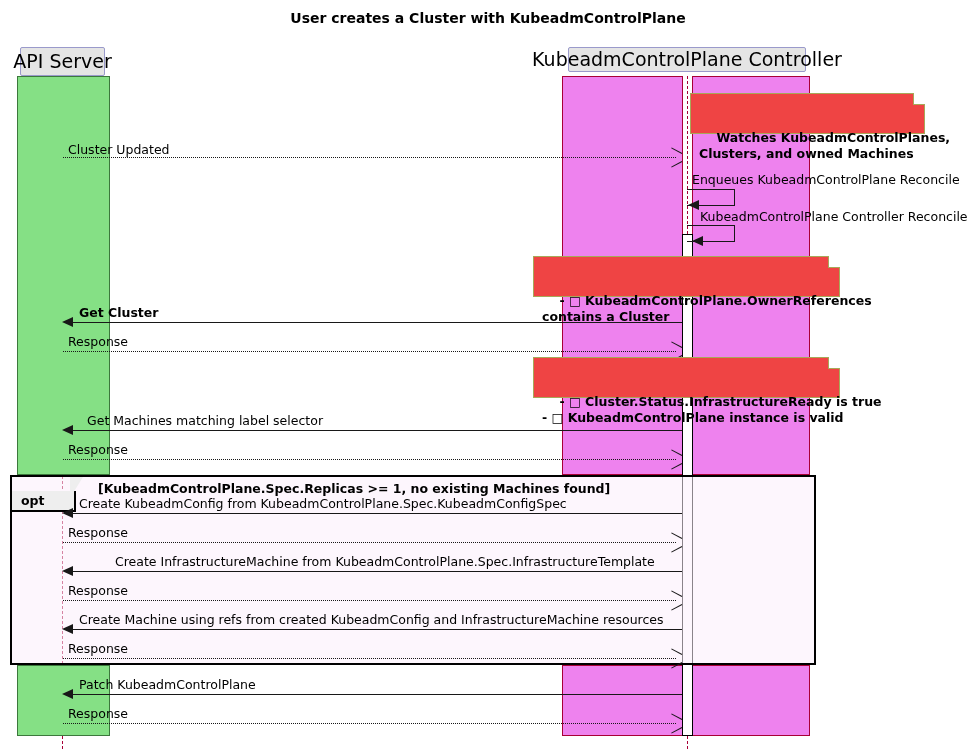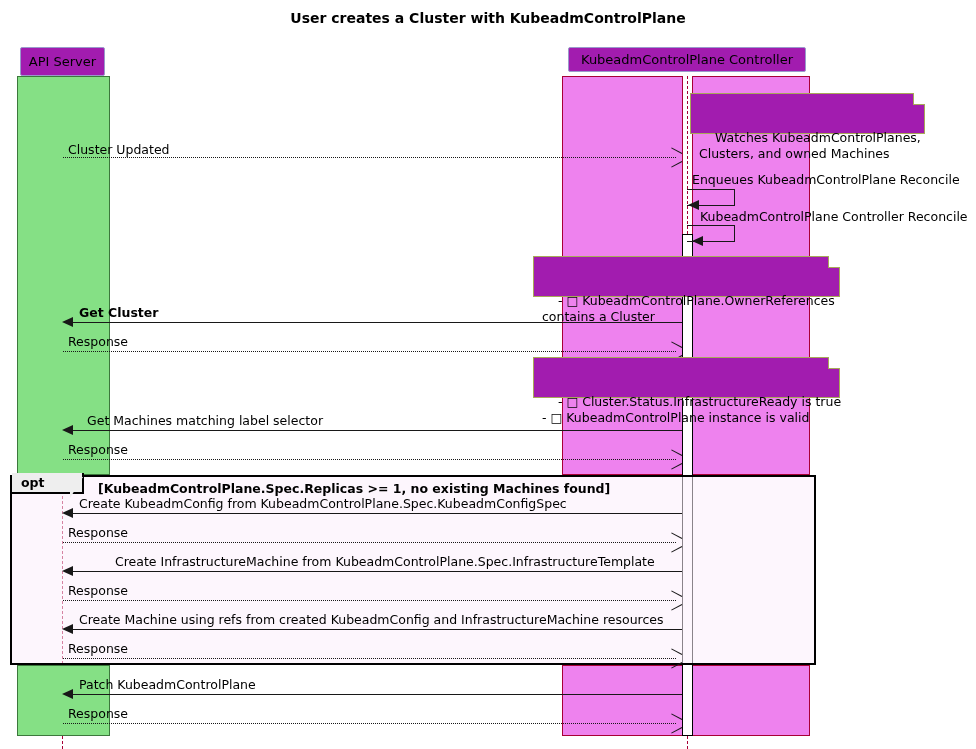--- a/index.html
+++ b/index.html
@@ -34,24 +34,24 @@
   }
   
   .lifeline {
     position: absolute;
     width: 0;
     border-left: 1px dashed #A80036;
   }
   
   .participant {
     position: absolute;
-    background: #a21caf;
+    background: #e5e5e5;
     border: 1px solid #9A9ACB;
     border-radius: 2px;
-    font-size: 13px;
+    font-size: 19px;
     line-height: 1;
     color: #000000;
     display: flex;
     align-items: center;
     justify-content: center;
     box-sizing: border-box;
     white-space: nowrap;
   }
   
   .activation {
@@ -118,28 +118,29 @@
   .selfmsg {
     position: absolute;
     box-sizing: border-box;
     border: 1px solid #181818;
     border-left: 0;
     background: transparent;
   }
   
   .note {
     position: absolute;
-    background: #a21caf;
+    background: #ef4444;
     border: 1px solid #A8A858;
     box-sizing: border-box;
     font-size: 12.5px;
     line-height: 16px;
     color: #000000;
     padding: 4px 7px 3px 8px;
     white-space: pre;
+    font-weight: bold;
   }
   .note .fold {
     position: absolute;
     top: -1px;
     right: -1px;
     width: 11px;
     height: 11px;
     background: #FFFFFF;
     border-left: 1px solid #A8A858;
     border-bottom: 1px solid #A8A858;
@@ -253,21 +254,21 @@
   <div class="msg-label" style="left:79px; top:415px;margin-left:8px;">Get Machines matching label selector</div>
   <div class="msg-line" style="left:72px; top:430px; width:610px;"></div>
   <div class="arrow arrow-left" style="left:62px; top:425px;"></div>
 
   <div class="msg-label" style="left:68px; top:444px;">Response</div>
   <div class="msg-line dotted" style="left:63px; top:459px; width:613px;"></div>
   <div class="arrow arrow-right-open" style="left:670px; top:454px;"></div>
 
   <div class="group-bg" style="left:12px; top:477px; width:802px; height:186px; opacity:0.55;"></div>
   <div class="group-frame" style="left:10px; top:475px; width:806px; height:190px;"></div>
-  <div class="group-tab" style="left:12px; top:473px; width:72px; height:21px;">
+  <div class="group-tab" style="left:12px; top:491px; width:64px; height:21px;">
     <span>opt</span>
   </div>
   <div class="group-tab-notch" style="left:70px; top:477px;"></div>
   <div class="group-label" style="left:98px; top:481px;">[KubeadmControlPlane.Spec.Replicas &gt;= 1, no existing Machines found]</div>
 
   <div class="msg-label" style="left:79px; top:498px;">Create KubeadmConfig from KubeadmControlPlane.Spec.KubeadmConfigSpec</div>
   <div class="msg-line" style="left:72px; top:513px; width:610px;"></div>
   <div class="arrow arrow-left" style="left:62px; top:508px;"></div>
 
   <div class="msg-label" style="left:68px; top:527px;">Response</div>

